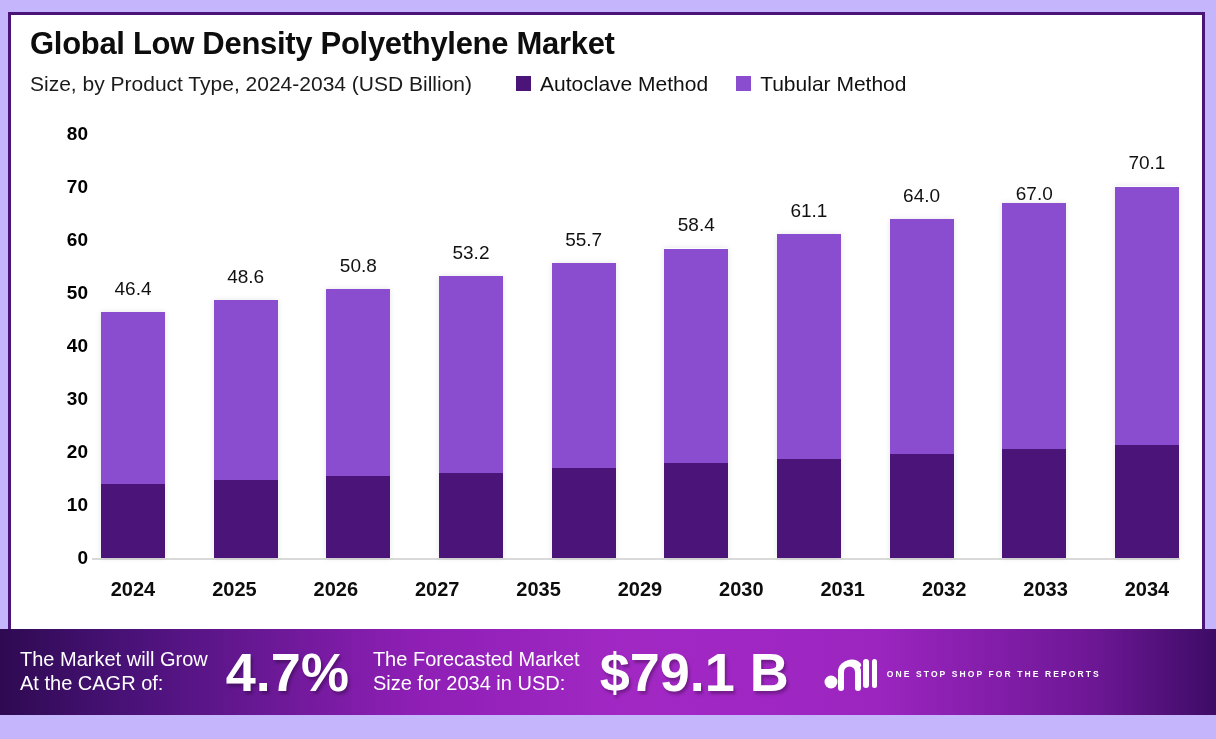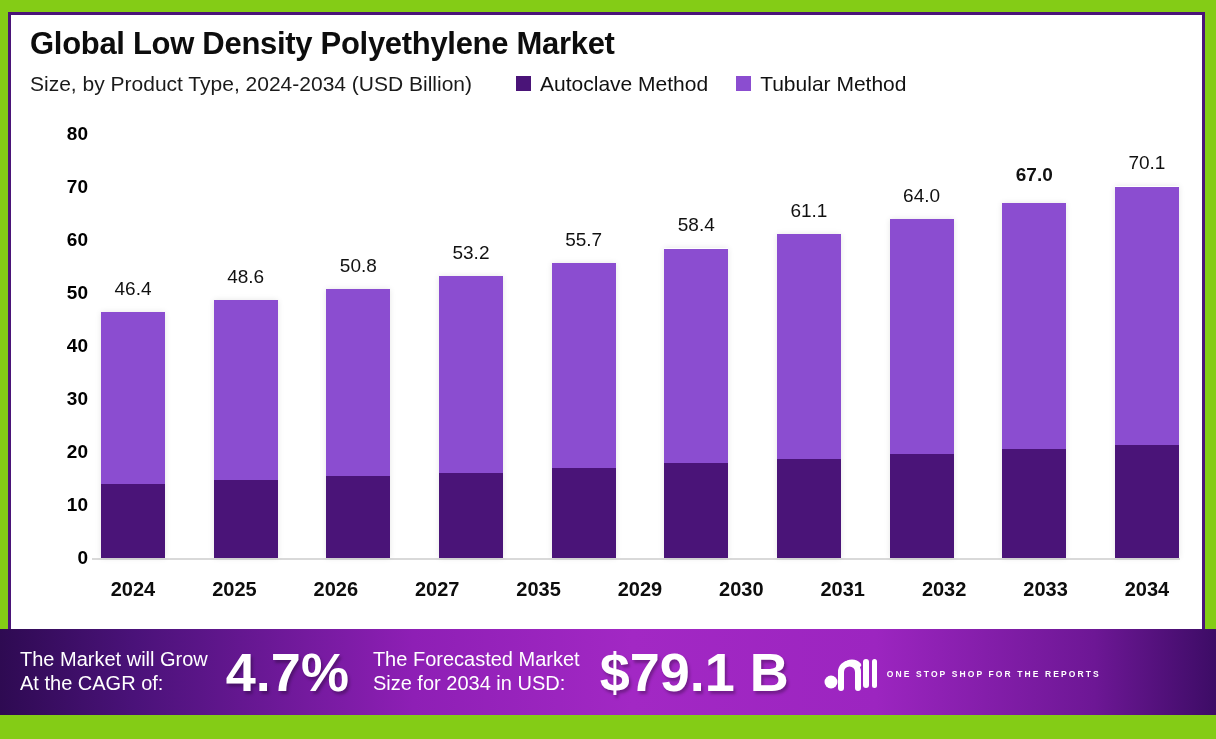--- a/index.html
+++ b/index.html
@@ -2,21 +2,21 @@
 <html><head>
 <meta charset="utf-8">
 <style>
   html,body{margin:0;padding:0;}
   body{
     width:1216px;height:739px;
     background:#ffffff;
     font-family:"Liberation Sans", sans-serif;
     overflow:hidden;
   }
-  #root{position:relative;width:1216px;height:739px;background:#84cc16;}
+  #root{position:relative;width:1216px;height:739px;background:#c4b5fd;}
 
   
   .frame{
     position:absolute;left:8px;top:12px;width:1197px;height:703px;
     border:3px solid #4a1478;
     box-sizing:border-box;
     background:#ffffff;
   }
 
   
@@ -198,21 +198,21 @@
           </div>
         </div>
         <div class="bar-col">
           <div class="bar-total" style="bottom: 351.2px;">64.0</div>
           <div class="stack" style="height: 339.2px;">
             <div class="seg-top" style="height: 235.32px; background: rgb(139, 77, 208);"></div>
             <div class="seg-bot" style="height: 103.88px; background: rgb(74, 20, 120);"></div>
           </div>
         </div>
         <div class="bar-col">
-          <div class="bar-total" style="bottom: 372px; font-weight: bold;">67.0</div>
+          <div class="bar-total" style="bottom: 353px;">67.0</div>
           <div class="stack" style="height: 355.1px;">
             <div class="seg-top" style="height: 246.45px; background: rgb(139, 77, 208);"></div>
             <div class="seg-bot" style="height: 108.65px; background: rgb(74, 20, 120);"></div>
           </div>
         </div>
         <div class="bar-col">
           <div class="bar-total" style="bottom: 383.53px;">70.1</div>
           <div class="stack" style="height: 371.53px;">
             <div class="seg-top" style="height: 258.64px; background: rgb(139, 77, 208);"></div>
             <div class="seg-bot" style="height: 112.89px; background: rgb(74, 20, 120);"></div>

